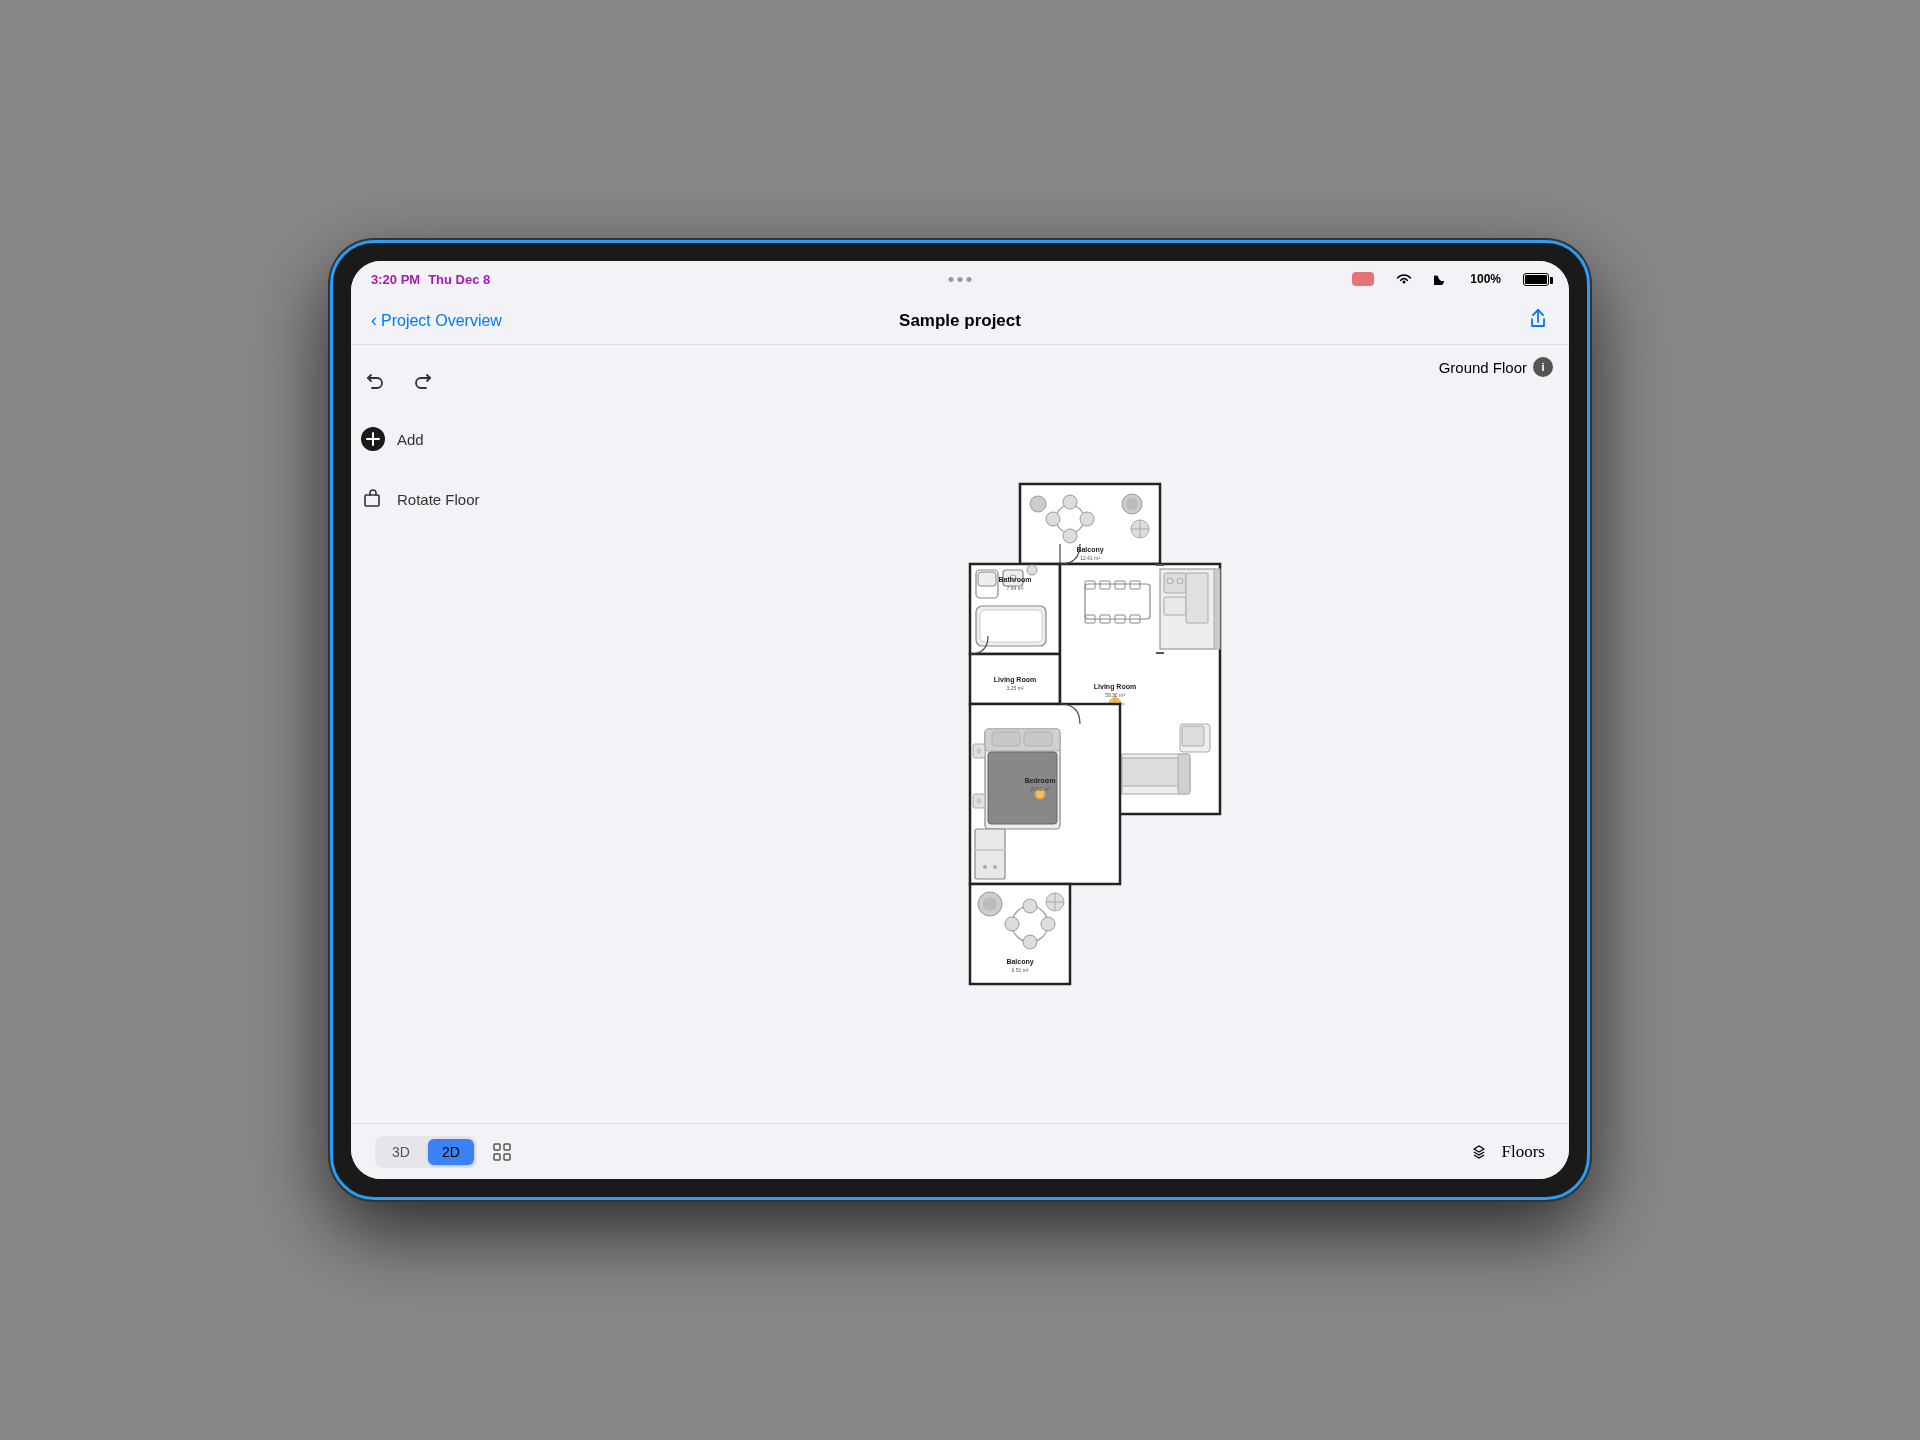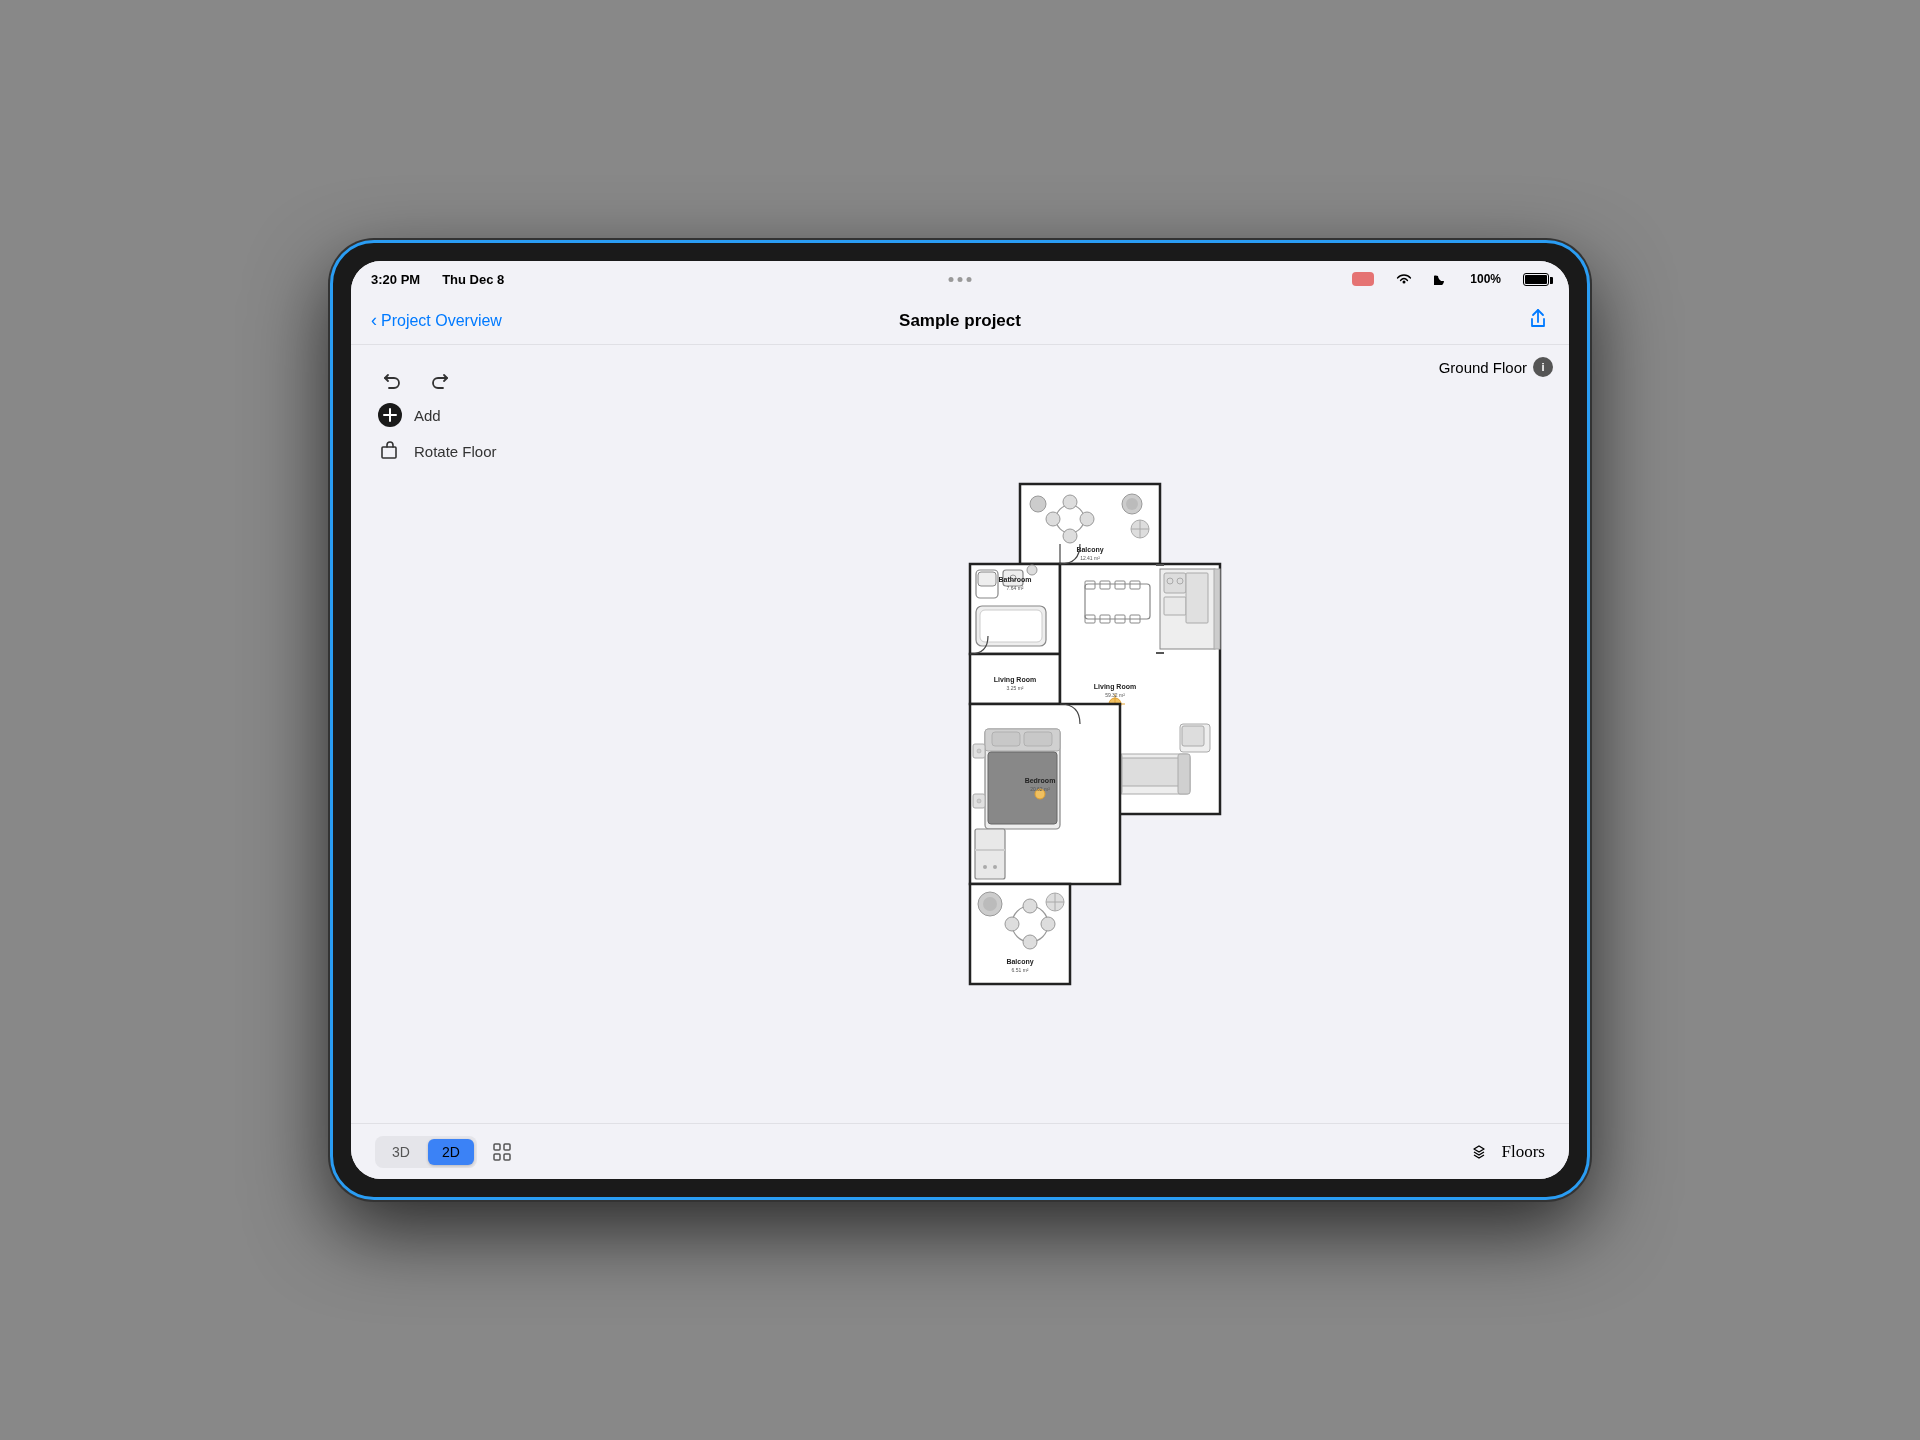--- a/index.html
+++ b/index.html
@@ -38,21 +38,21 @@
     .status-bar {
       height: 36px;
       background: #f2f2f7;
       display: flex;
       align-items: center;
       justify-content: space-between;
       padding: 0 20px;
       font-size: 13px;
       font-weight: 600;
     }
-    .status-left { display: flex; gap: 22px; align-items: center; color: #000000; }
+    .status-left { display: flex; gap: 8px; align-items: center; color: #a21caf; }
     .status-right { display: flex; gap: 22px; align-items: center; color: #000; font-size: 12px; }
     .battery-icon {
       width: 26px; height: 13px; border: 1.5px solid #000; border-radius: 3px; position: relative; display: inline-block;
     }
     .battery-icon::after {
       content: ''; position: absolute; right: -5px; top: 3px; width: 3px; height: 7px; background: #000; border-radius: 0 1px 1px 0;
     }
     .battery-fill {
       position: absolute; left: 1px; top: 1px; bottom: 1px; width: 90%; background: #000; border-radius: 1px;
     }
@@ -83,23 +83,24 @@
       display: flex;
       flex-direction: row;
       height: calc(100% - 84px - 56px);
       background: #f2f2f7;
       position: relative;
     }
 
     
     .sidebar {
       width: 180px;
-      padding: 20px 25px;
+      padding: 20px 8px;
       display: flex;
       flex-direction: column;
+      gap: 24px;
     }
     .toolbar-group {
       display: flex;
       gap: 16px;
       align-items: center;
     }
     .toolbar-btn {
       width: 32px; height: 32px; display: flex; align-items: center; justify-content: center;
       cursor: pointer; color: #333; font-size: 18px; border-radius: 6px;
     }

